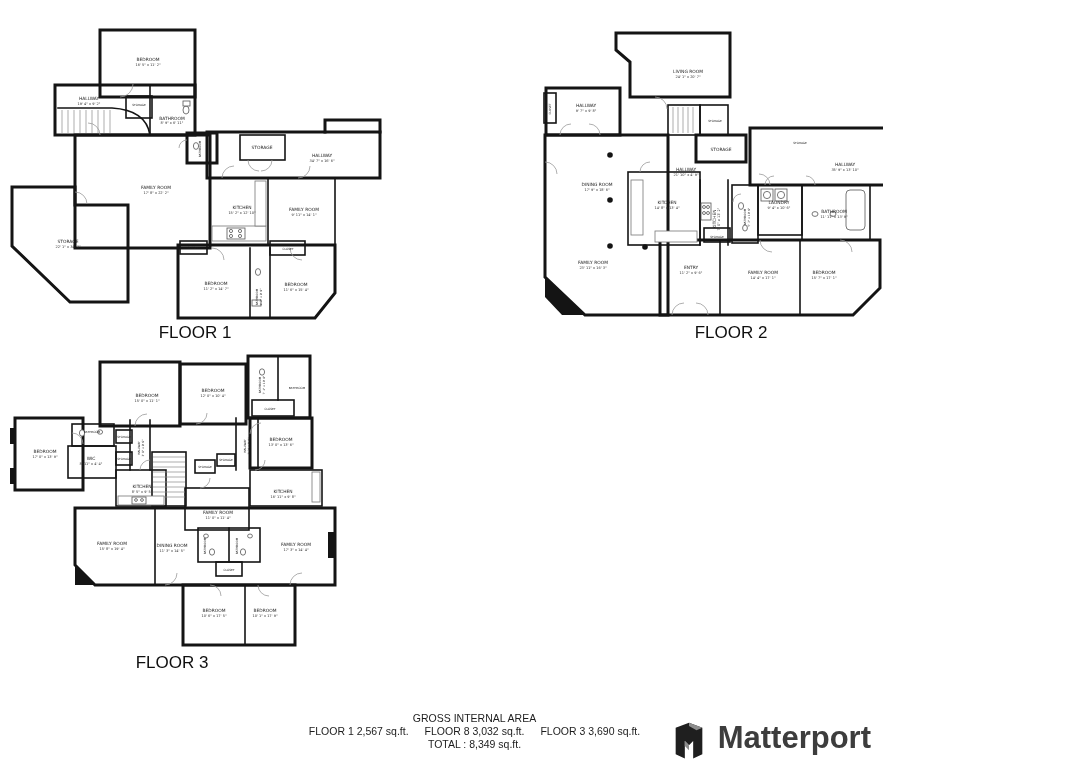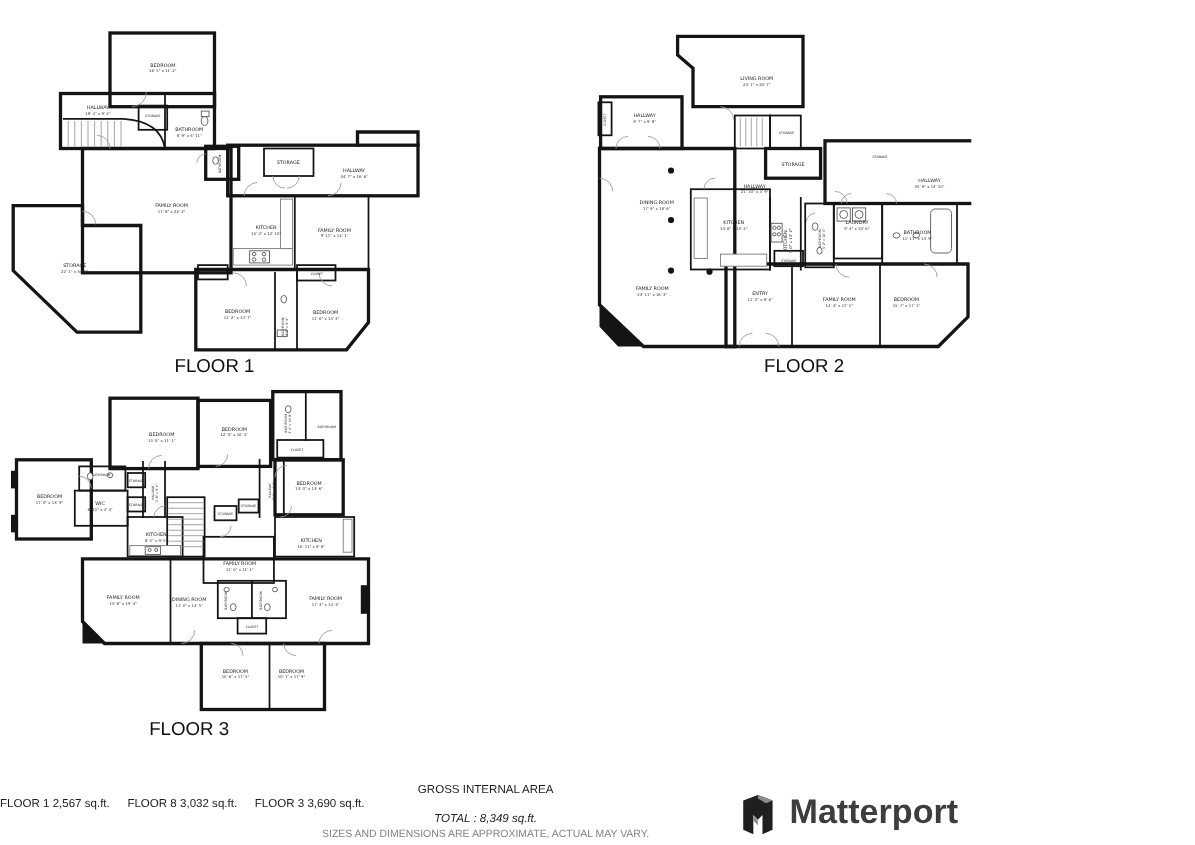--- a/index.html
+++ b/index.html
@@ -14,23 +14,23 @@
   .tread{stroke:#8a8a8a;stroke-width:0.7;}
   .fx{stroke:#555;stroke-width:0.8;fill:#ffffff;}
   .cnt{stroke:#777;stroke-width:0.8;fill:#ffffff;}
   
   .rn{font-size:4.4px;fill:#1d1d1d;text-anchor:middle;}
   .rd{font-size:3.5px;fill:#303030;text-anchor:middle;}
   .rt{font-size:2.9px;fill:#1d1d1d;text-anchor:middle;}
   .flabel{font-size:17px;fill:#0f0f0f;text-anchor:middle;font-family:"Liberation Sans",sans-serif;}
   
   .footer{position:absolute;top:712px;left:0;width:100%;text-align:center;color:#1c1c1c;
-          font-size:10.5px;line-height:12px;}
-  .footer .areas{display:flex;gap:16px;margin-top:1px;}
-  .footer .total{margin-top:1px;font-style:italic;}
+          font-size:10.5px;line-height:12px;padding-left:33px;}
+  .footer .areas{display:flex;justify-content:center;gap:16px;margin-top:1px;}
+  .footer .total{margin-top:1px;}
   .footer .disclaimer{color:#828282;font-size:9.5px;margin-top:3px;}
   
   .logo{position:absolute;right:12px;bottom:6px;display:flex;align-items:flex-start;gap:9px;}
   .logo-text{font-size:31px;font-weight:bold;color:#3d3d3d;letter-spacing:0px;
              font-family:"Liberation Sans",sans-serif;}
 </style>
 </head>
 <body>
 
 <div class="canvas">
@@ -487,21 +487,20 @@
 
   
   <div class="footer">
     <div>GROSS INTERNAL AREA</div>
     <div class="areas">
       <span>FLOOR 1 2,567 sq.ft.</span>
       <span>FLOOR 8 3,032 sq.ft.</span>
       <span>FLOOR 3 3,690 sq.ft.</span>
     </div>
     <div class="total">TOTAL :  8,349 sq.ft.</div>
-    <div class="disclaimer">SIZES AND DIMENSIONS ARE APPROXIMATE, ACTUAL MAY VARY.</div>
   </div>
 
   
   <div class="logo">
     <svg width="40" height="42" viewBox="0 0 48 48">
       <path d="M8,8 L24,2 L40,8 V40 L29,45 V24 L24,29 L19,24 V45 L8,40 Z" fill="#1f1f1f"></path>
       <path d="M24,2 L40,8 L33,11 L24,6 Z" fill="#8d8d8d"></path>
       <path d="M19,24 L24,29 L24,35 L19,30 Z" fill="#8d8d8d"></path>
     </svg>
     <span class="logo-text">Matterport</span>

